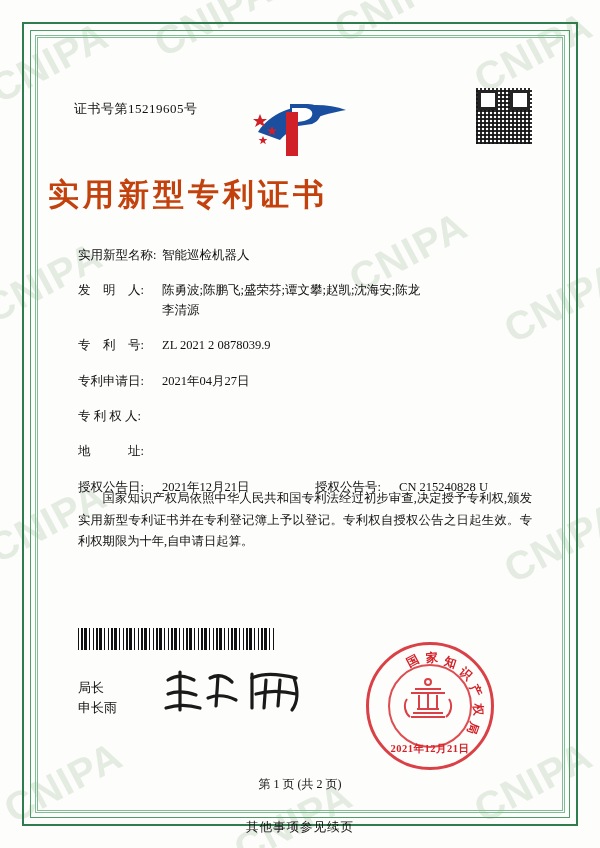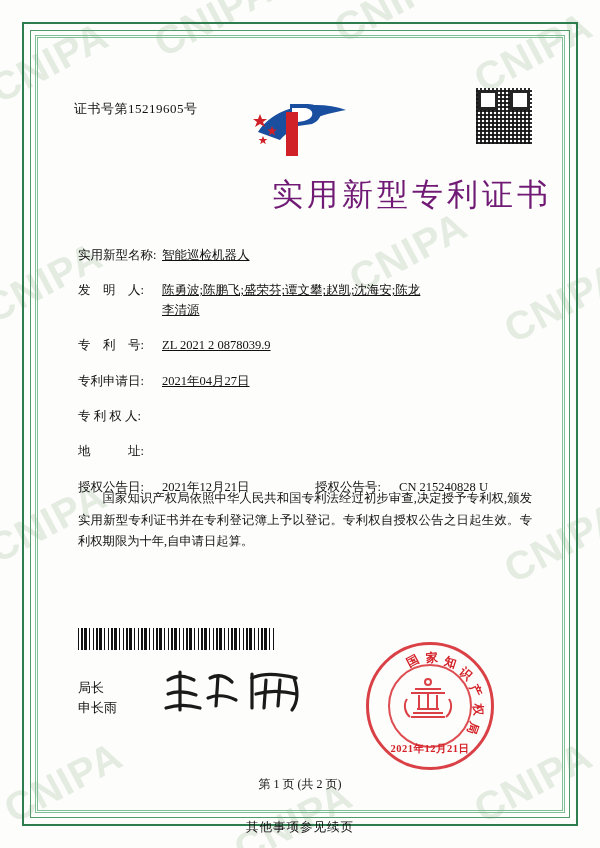--- a/index.html
+++ b/index.html
@@ -129,25 +129,25 @@
     transform: translateX(-50%);
     width: 108px;
     height: 62px;
   }
 
   .doc-title {
     position: absolute;
     left: 0;
     right: 0;
     top: 124px;
-    text-align: right;
+    text-align: left;
     font-size: 31px;
-    font-weight: normal;
+    font-weight: bold;
     letter-spacing: 4px;
-    color: #701a75;
+    color: #c2410c;
     font-family: "DejaVu Serif", "Liberation Serif", serif;
   }
 
   
   .fields {
     position: absolute;
     left: 30px;
     right: 18px;
     top: 196px;
     font-size: 12.5px;
@@ -161,21 +161,20 @@
   }
   .row .lbl {
     width: 84px;
     flex: 0 0 84px;
     letter-spacing: 0px;
     white-space: nowrap;
   }
   .row .val {
     flex: 1;
     word-break: break-all;
-    text-decoration: underline;
   }
   .row .val .cont {
     display: block;
     margin-left: 0;
   }
 
   .row-2col {
     display: flex;
     margin-bottom: 14px;
   }

